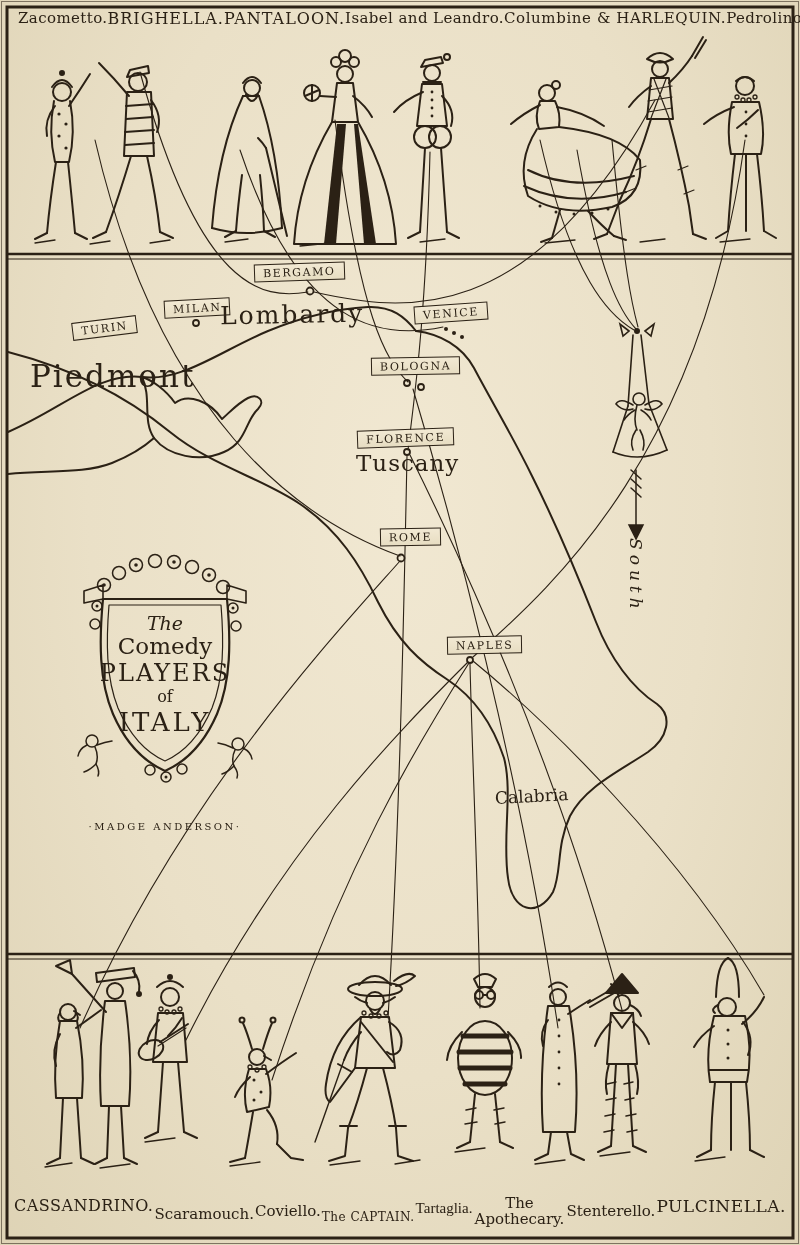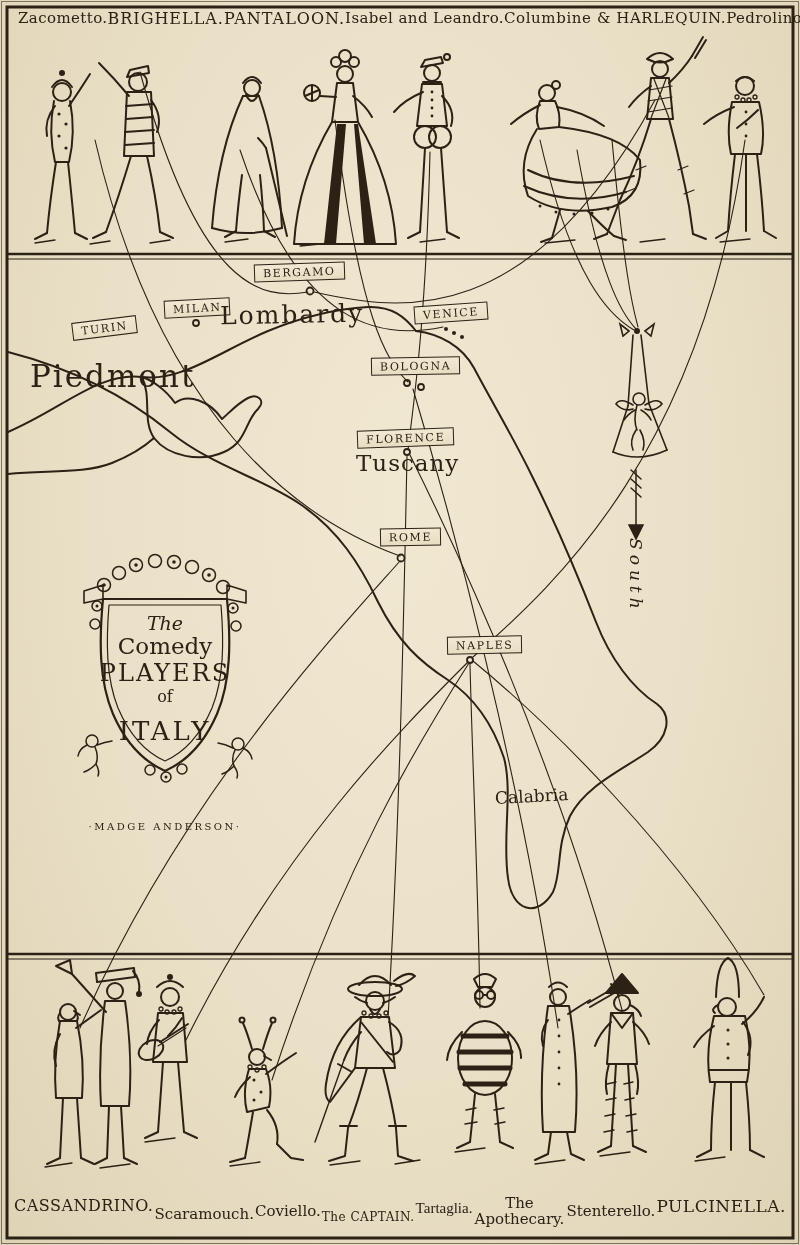--- a/index.html
+++ b/index.html
@@ -49,21 +49,21 @@
   .r-calabria{left:495px;top:786px;font-size:17px;transform:rotate(-3deg);}
 
   .south{position:absolute;left:626px;top:538px;writing-mode:vertical-rl;font-size:17px;letter-spacing:5px;font-style:italic;}
 
   
   .cartouche{position:absolute;left:78px;top:613px;width:174px;text-align:center;line-height:1.08;}
   .c1{font-size:19px;font-style:italic;display:block;}
   .c2{font-size:23px;display:block;}
   .c3{font-size:24px;letter-spacing:2px;display:block;margin-top:3px;}
   .c4{font-size:16px;display:block;margin-top:1px;}
-  .c5{font-size:26px;letter-spacing:3px;display:block;margin-top:11px;}
+  .c5{font-size:26px;letter-spacing:3px;display:block;margin-top:2px;}
   .artist{position:absolute;left:62px;top:821px;width:206px;text-align:center;font-size:10px;letter-spacing:2.5px;}
 </style>
 </head>
 <body>
 
 <div class="page">
 
   <svg class="art" width="800" height="1245" viewBox="0 0 800 1245">
 
     <g stroke="#2b2115" stroke-width="1.1" fill="none" stroke-linecap="round">

